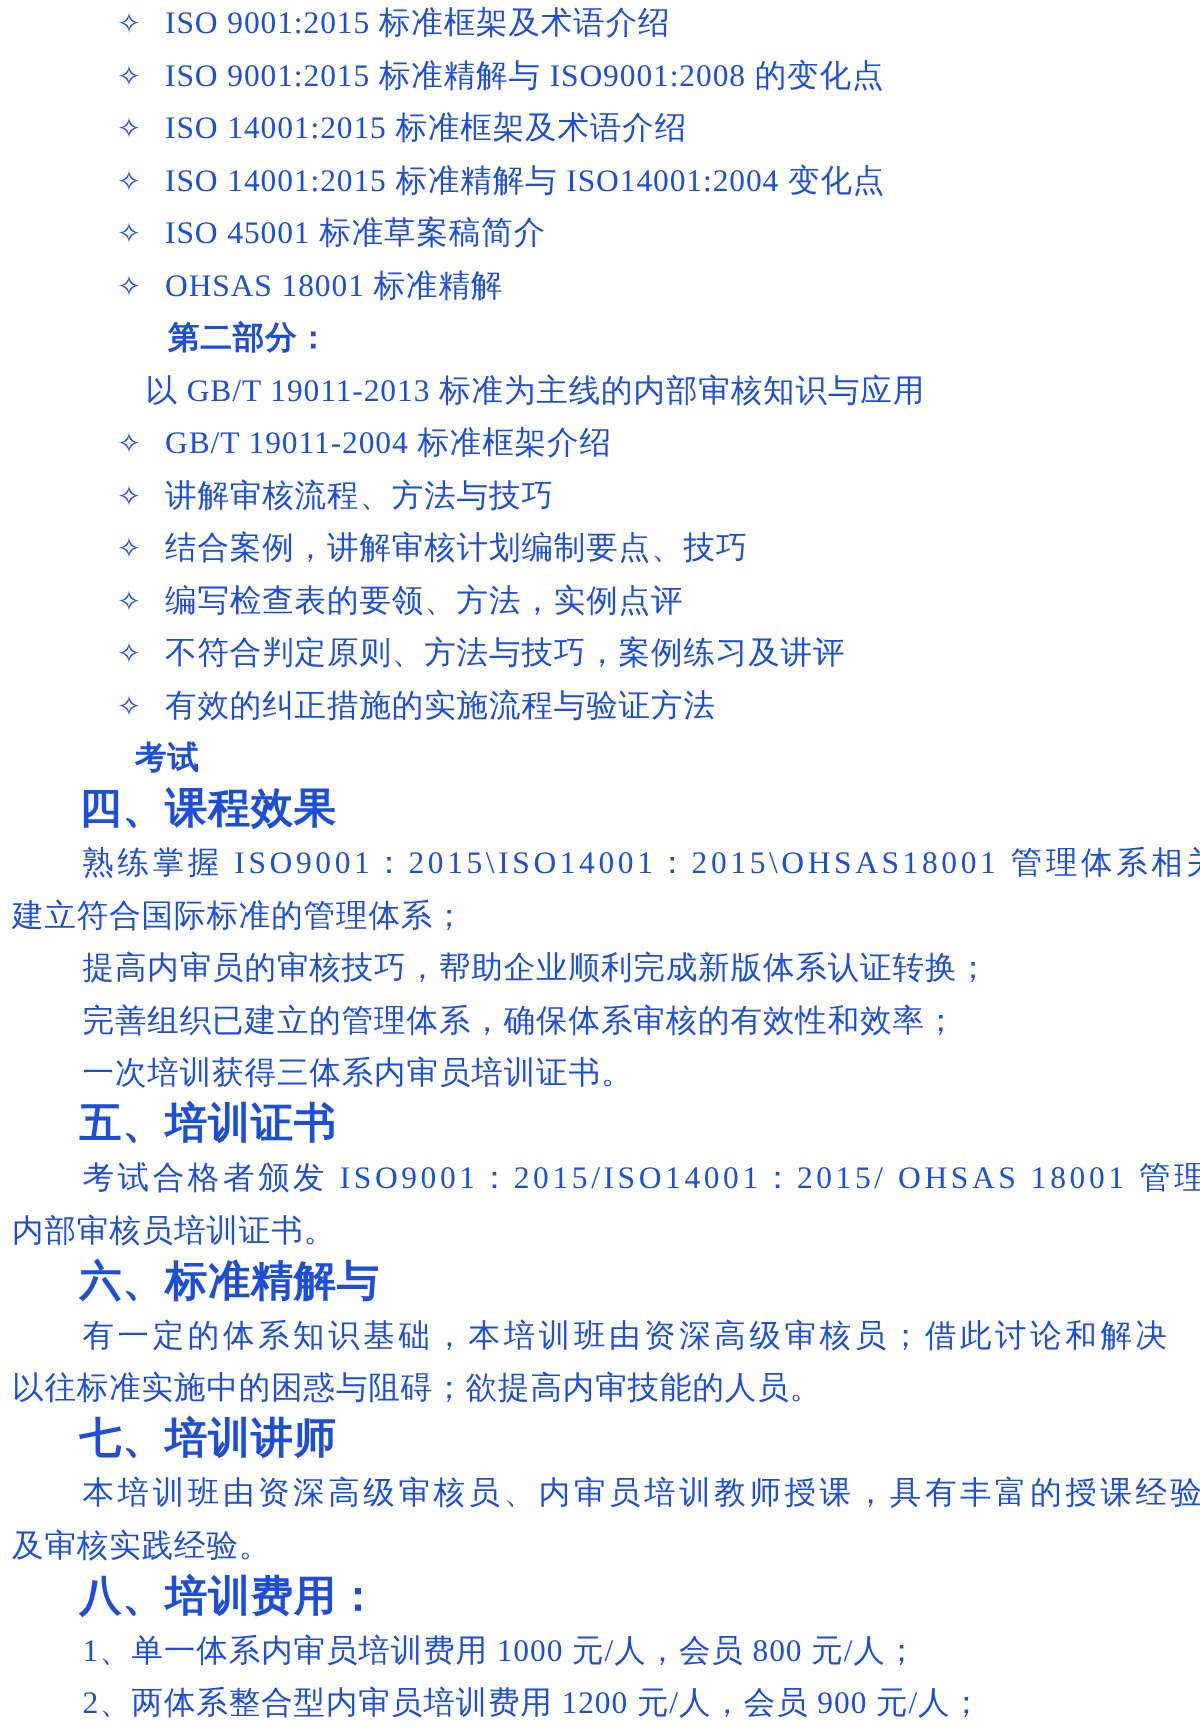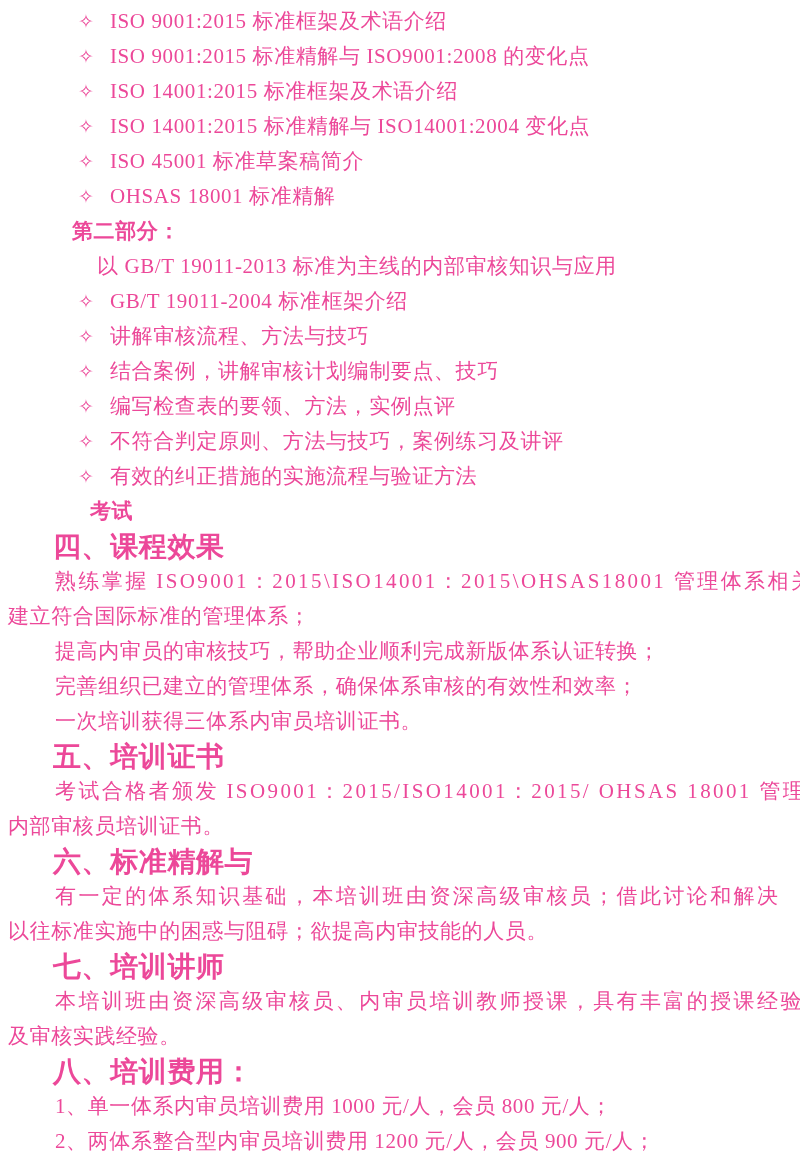--- a/index.html
+++ b/index.html
@@ -14,36 +14,36 @@
     font-family: "Liberation Serif", "DejaVu Serif", serif;
   }
   .page {
     position: absolute;
     top: 4px;
     left: 0;
     width: 800px;
   }
   .line {
     height: 35px;
-    line-height: 35px;
+    line-height: 22px;
     font-size: 21px;
-    color: #ec4899;
+    color: #1d4ed8;
     white-space: nowrap;
     letter-spacing: 0.6px;
   }
   
   .line.bullet { padding-left: 78px; }
   .line.bullet .glyph {
     display: inline-block;
     width: 32px;
     font-size: 19px;
     letter-spacing: 0;
   }
   
-  .line.part-heading { padding-left: 72px; font-weight: 700; }
+  .line.part-heading { padding-left: 112px; font-weight: 700; }
   
   .line.part-intro { padding-left: 97px; }
   
   .line.exam { padding-left: 90px; font-weight: 700; }
   
   .line.section-heading { padding-left: 53px; font-weight: 700; font-size: 28px; }
   
   .line.para-first { padding-left: 55px; }
   
   .line.para-just { padding-left: 55px; letter-spacing: 2.4px; }

